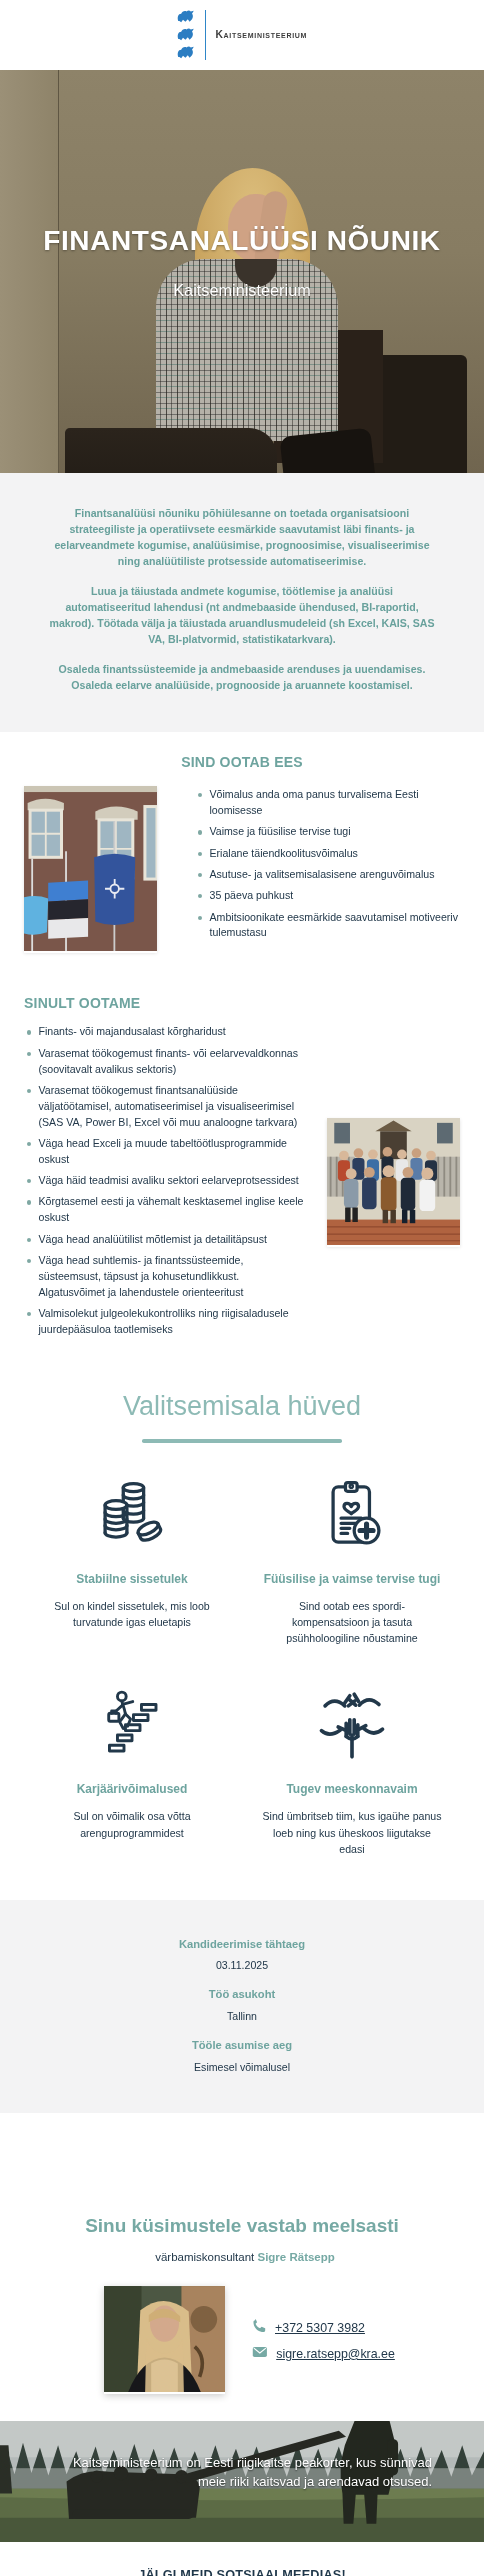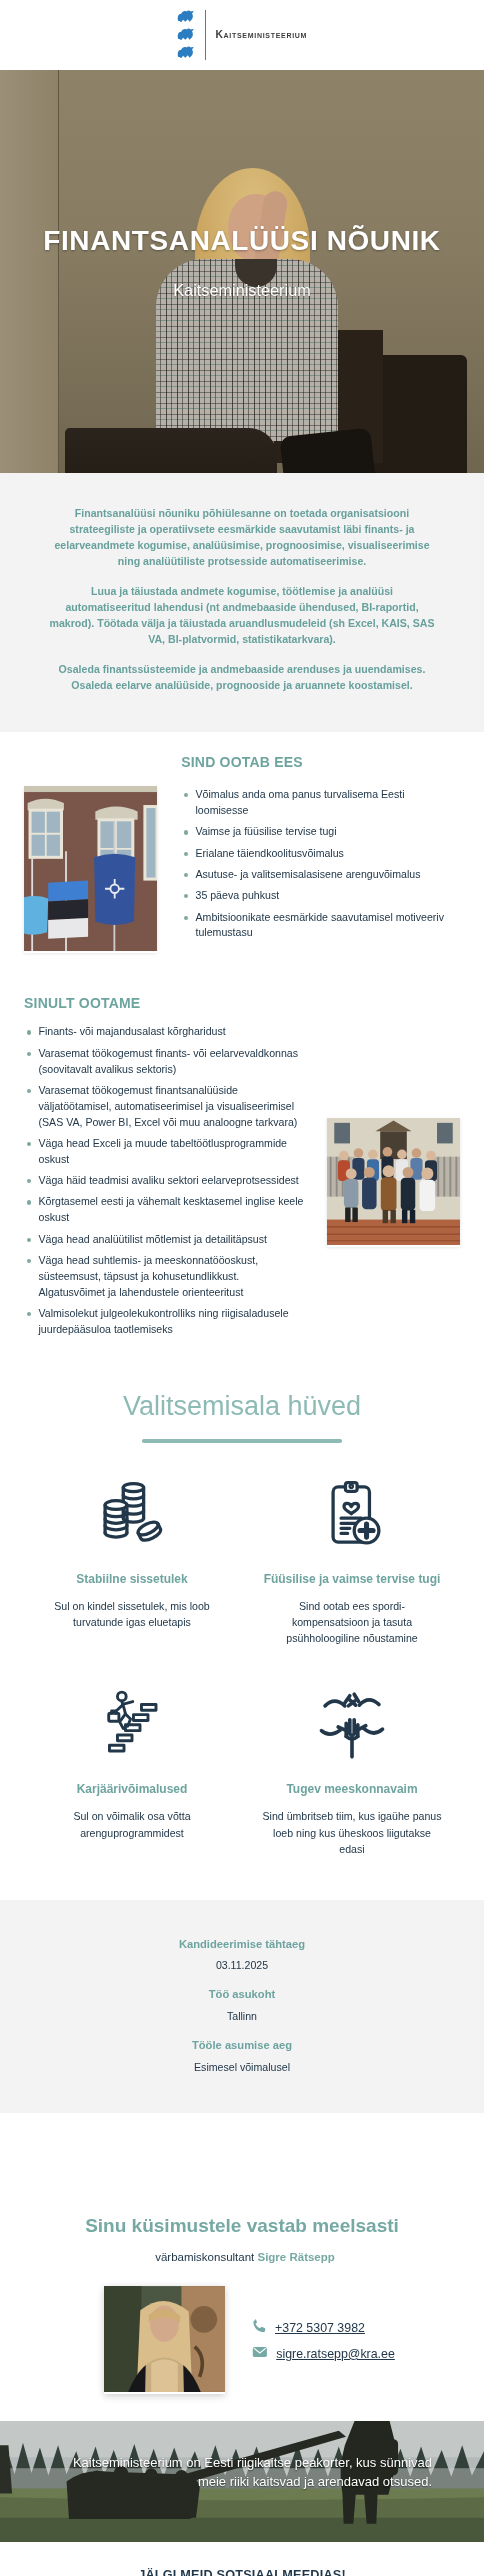--- a/index.html
+++ b/index.html
@@ -30,21 +30,21 @@
   .hero .chair-front{position:absolute;left:65px;top:358px;width:212px;height:115px;background:linear-gradient(180deg,#2b241c,#1b1611);border-radius:4.8px 28px 0 0;}
   .hero-title{position:absolute;left:0;top:155px;width:100%;text-align:center;color:#fff;font-size:28px;font-weight:bold;letter-spacing:0.6px;text-shadow:0 1.2px 2.4px rgba(0,0,0,.35);z-index:10;}
   .hero-subtitle{position:absolute;left:0;top:211px;width:100%;text-align:center;color:#fff;font-size:16.3px;font-weight:normal;text-shadow:0 0.6px 1.8px rgba(0,0,0,.35);z-index:10;}
 
   
   .intro{background:#f3f3f4;padding:33px 47px 24px;}
   .intro p{margin:0 0 14.5px;color:#68a19c;font-weight:bold;font-size:10.6px;line-height:1.5;text-align:center;}
 
   
   .section-heading-center{color:#6ea49f;font-size:14px;font-weight:bold;letter-spacing:0.2px;text-align:center;margin:22px 0 15.7px;}
-  .two-col{display:flex;gap:24px;padding:0 24px 6px;}
+  .two-col{display:flex;gap:24px;padding:0 24px 6px;justify-content:space-between;}
   .photo-frame{flex:none;box-shadow:0 1.2px 3.6px rgba(0,0,0,.12);}
   ul.bullets{list-style:none;margin:1.2px 0 0;padding:0;}
   ul.bullets li{position:relative;padding-left:14.5px;font-size:10.6px;line-height:1.5;color:#22384a;margin-bottom:5.4px;}
   ul.bullets li::before{content:'';position:absolute;left:3px;top:6px;width:4.2px;height:4.2px;border-radius:50%;background:#7fa8a3;}
   .sind-list{width:265px;}
 
   .sinult{position:relative;padding:36px 24px 20.6px;}
   .section-heading-left{color:#6ea49f;font-size:14px;font-weight:bold;letter-spacing:0.2px;margin:0 0 13.3px;}
   .sinult-list{width:280px;}
   .group-photo{position:absolute;right:24px;top:159px;box-shadow:0 1.2px 3.6px rgba(0,0,0,.12);}
@@ -168,21 +168,21 @@
   <div class="sinult">
     <h2 class="section-heading-left">SINULT OOTAME</h2>
     <ul class="bullets sinult-list">
       <li>Finants- või majandusalast kõrgharidust</li>
       <li>Varasemat töökogemust finants- või eelarvevaldkonnas (soovitavalt avalikus sektoris)</li>
       <li>Varasemat töökogemust finantsanalüüside väljatöötamisel, automatiseerimisel ja visualiseerimisel (SAS VA, Power BI, Excel või muu analoogne tarkvara)</li>
       <li>Väga head Exceli ja muude tabeltöötlusprogrammide oskust</li>
       <li>Väga häid teadmisi avaliku sektori eelarveprotsessidest</li>
       <li>Kõrgtasemel eesti ja vähemalt kesktasemel inglise keele oskust</li>
       <li>Väga head analüütilist mõtlemist ja detailitäpsust</li>
-      <li>Väga head suhtlemis- ja meeskonnatööoskust, süsteemsust, täpsust ja kohusetundlikkust. Algatusvõimet ja lahendustele orienteeritust</li>
+      <li>Väga head suhtlemis- ja finantssüsteemide, süsteemsust, täpsust ja kohusetundlikkust. Algatusvõimet ja lahendustele orienteeritust</li>
       <li>Valmisolekut julgeolekukontrolliks ning riigisaladusele juurdepääsuloa taotlemiseks</li>
     </ul>
     <div class="group-photo">
       <svg width="133" height="127" viewBox="0 0 220 210">
         <rect width="220" height="210" fill="#d9d3c3"></rect>
         <path d="M80 22 L110 4 L140 22 Z" fill="#6b5b45"></path>
         <rect x="88" y="22" width="44" height="46" fill="#4a3f33"></rect>
         <rect x="12" y="8" width="26" height="34" fill="#5d6a72"></rect>
           <rect x="182" y="8" width="26" height="34" fill="#5d6a72"></rect>
         <rect x="0" y="64" width="46" height="66" fill="#b9b5ab"></rect>

